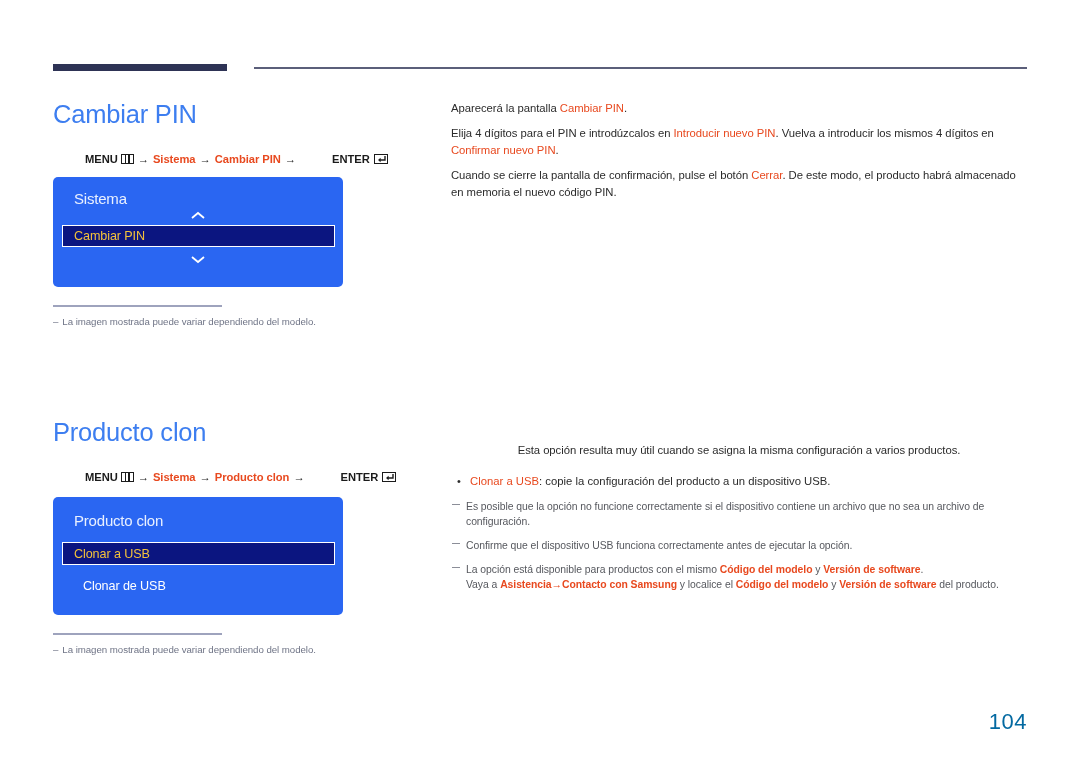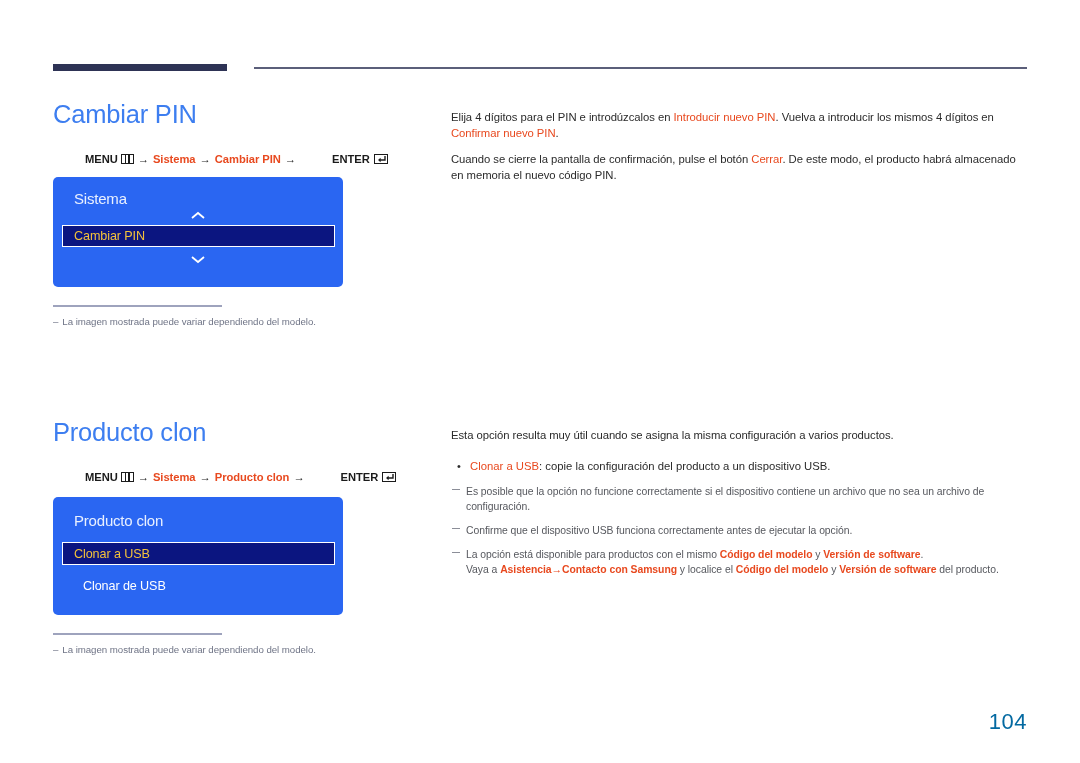--- a/index.html
+++ b/index.html
@@ -285,20 +285,23 @@
         </div>
       </div>
     </div>
 
     <div class="fn-rule" style="left:53px;top:305px;"></div>
     <div class="fn-text" style="left:53px;top:316px;">
       <span class="dash">–</span><span>La imagen mostrada puede variar dependiendo del modelo.</span>
     </div>
 
     <div class="right-col" style="top:100px;">
+      <p class="body-p">
+        <span>Aparecerá la pantalla </span><span class="accent">Cambiar PIN</span><span>.</span>
+      </p>
       <p class="body-p" style="margin-top:9px;">
         <span>Elija 4 dígitos para el PIN e introdúzcalos en </span><span class="accent">Introducir nuevo PIN</span><span>. Vuelva a introducir los mismos 4 dígitos en </span><span class="accent">Confirmar nuevo PIN</span><span>.</span>
       </p>
       <p class="body-p" style="margin-top:9px;">
         <span>Cuando se cierre la pantalla de confirmación, pulse el botón </span><span class="accent">Cerrar</span><span>. De este modo, el producto habrá almacenado en memoria el nuevo código PIN.</span>
       </p>
     </div>
   </div>
 
   <div class="section" id="section-clon">
@@ -334,21 +337,21 @@
         </div>
       </div>
     </div>
 
     <div class="fn-rule" style="left:53px;top:633px;"></div>
     <div class="fn-text" style="left:53px;top:644px;">
       <span class="dash">–</span><span>La imagen mostrada puede variar dependiendo del modelo.</span>
     </div>
 
     <div class="right-col" style="top:418px;">
-      <p class="body-p" style="margin-top:9px;">Esta opción resulta muy útil cuando se asigna la misma configuración a varios productos.</p>
+      <p class="body-p" style="margin-top:24px;text-align:center;">Esta opción resulta muy útil cuando se asigna la misma configuración a varios productos.</p>
 
       <ul class="bullets" style="margin-top:15px;">
         <li>
           <span class="accent">Clonar a USB</span><span>: copie la configuración del producto a un dispositivo USB.</span>
         </li>
       </ul>
 
       <div class="note" style="width:545px;">Es posible que la opción no funcione correctamente si el dispositivo contiene un archivo que no sea un archivo de configuración.</div>
       <div class="note">Confirme que el dispositivo USB funciona correctamente antes de ejecutar la opción.</div>
       <div class="note" style="width:545px;">

